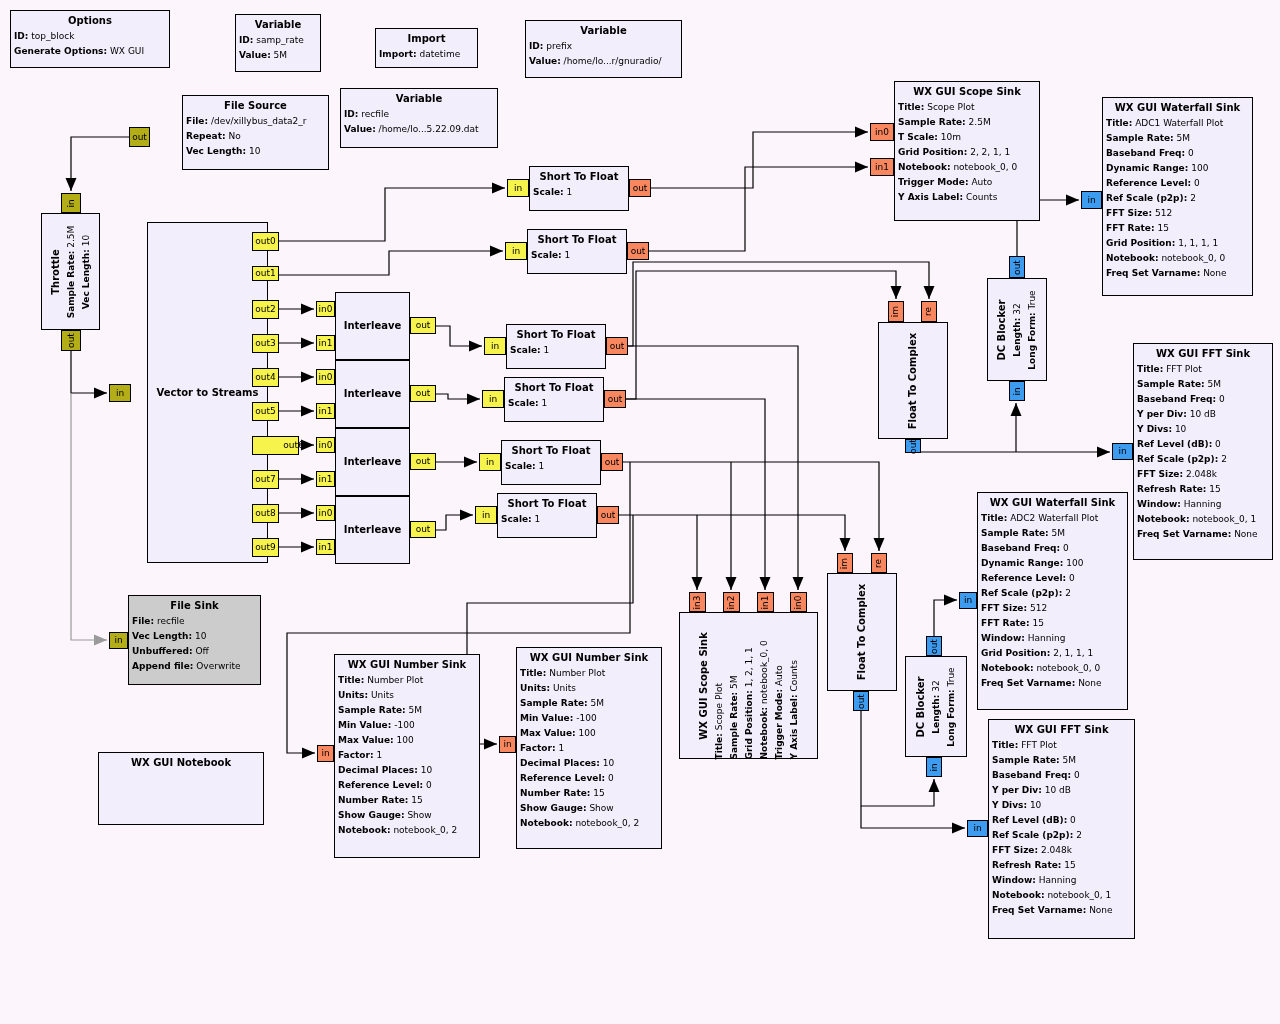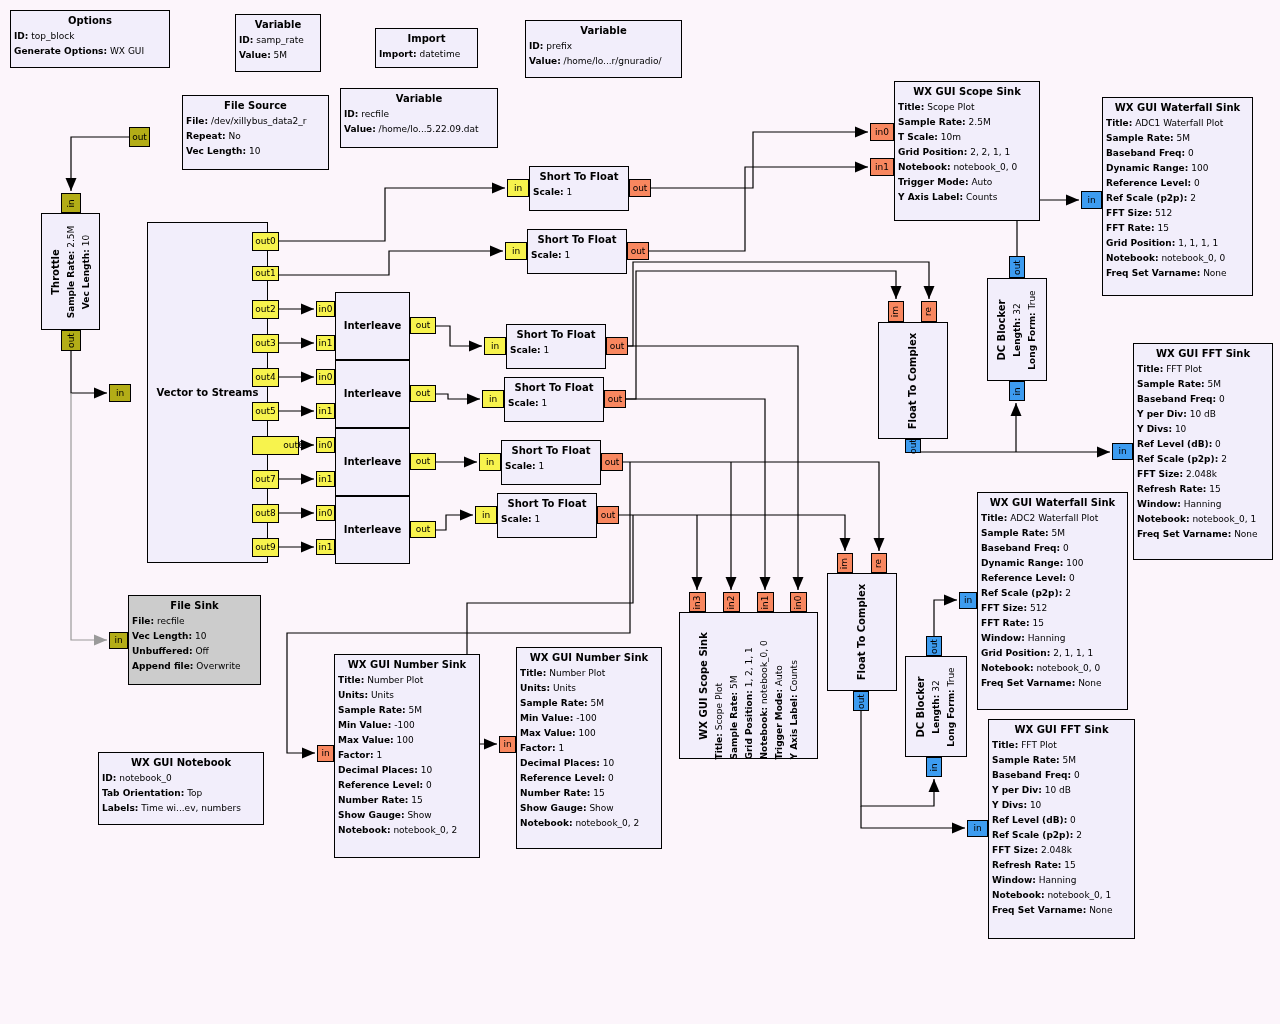--- a/index.html
+++ b/index.html
@@ -570,19 +570,14 @@
         <div class="p"><b>Unbuffered:</b> Off</div>
         <div class="p"><b>Append file:</b> Overwrite</div>
       </div>
   </div>
   <div class="port pv" style="left:109px;top:632px;width:19px;height:17px;">
       <span>in</span>
     </div>
 
   <div class="block" style="left:98px;top:752px;width:166px;height:73px;">
     <div class="bt">WX GUI Notebook</div>
-    <div>
-        <div class="p"><b>ID:</b> notebook_0</div>
-        <div class="p"><b>Tab Orientation:</b> Top</div>
-        <div class="p"><b>Labels:</b> Time wi...ev, numbers</div>
-      </div>
   </div>
 </div>
 
 </body></html>

